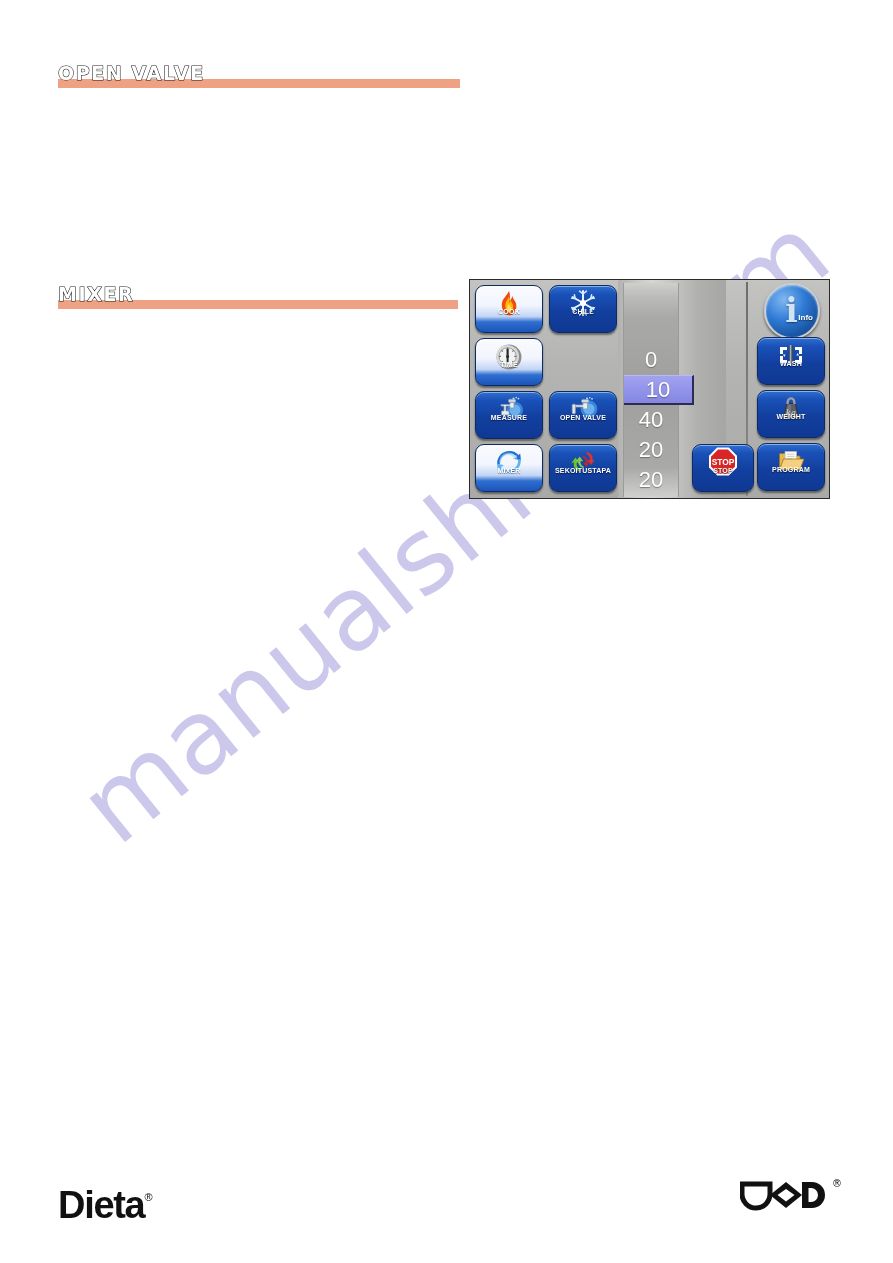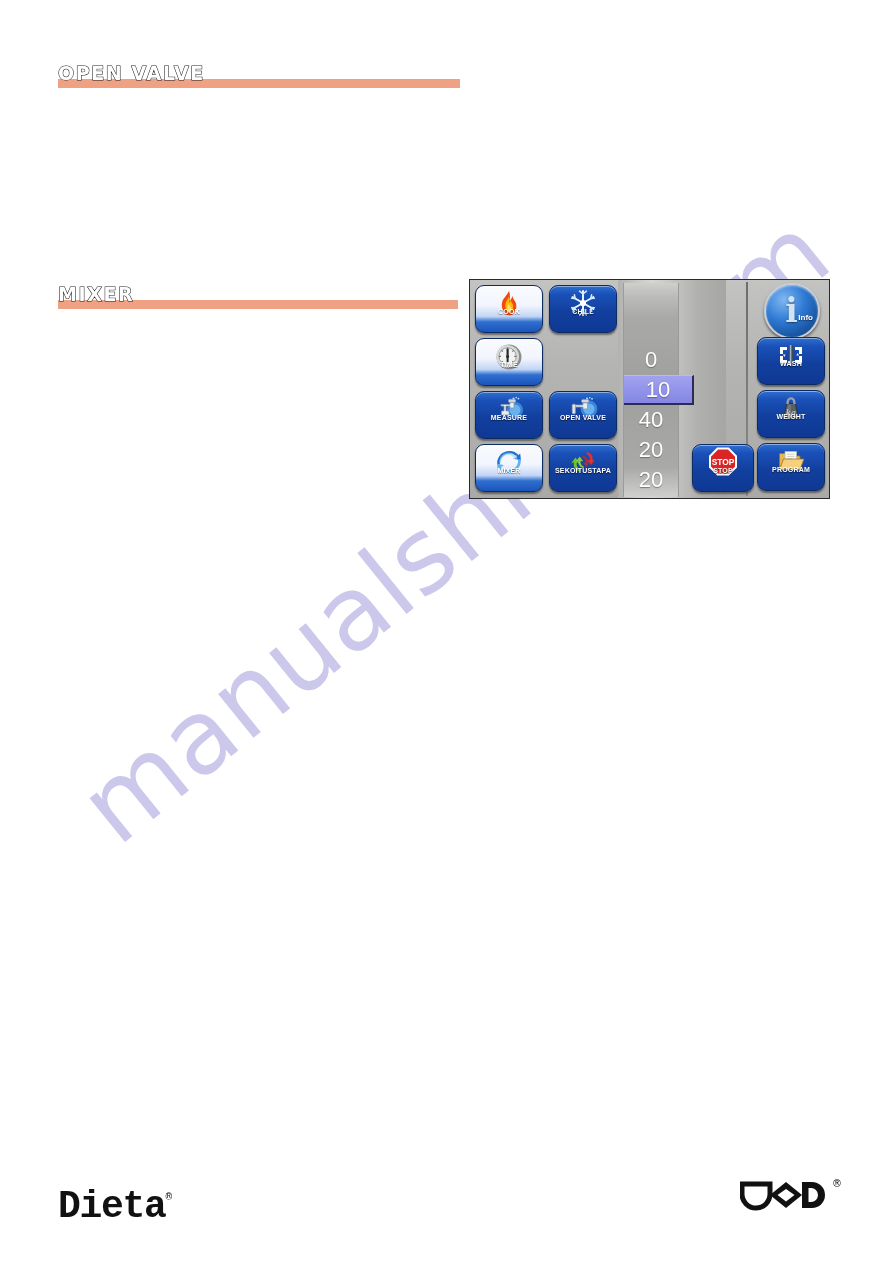--- a/index.html
+++ b/index.html
@@ -253,21 +253,21 @@
     border-top: 1px solid #b9baf4;
     color: #ffffff;
     z-index: 3;
   }
 
   
   .logo-dieta {
     position: absolute;
     left: 58px;
     top: 1177px;
-    font-family: Liberation Mono, monospace;
+    font-family: Liberation Sans, sans-serif;
     font-size: 38px;
     font-weight: 700;
     color: #111111;
     letter-spacing: -1.3px;
     line-height: 40px;
     z-index: 7;
   }
   .logo-dieta .reg {
     font-size: 11px;
     vertical-align: 17px;

